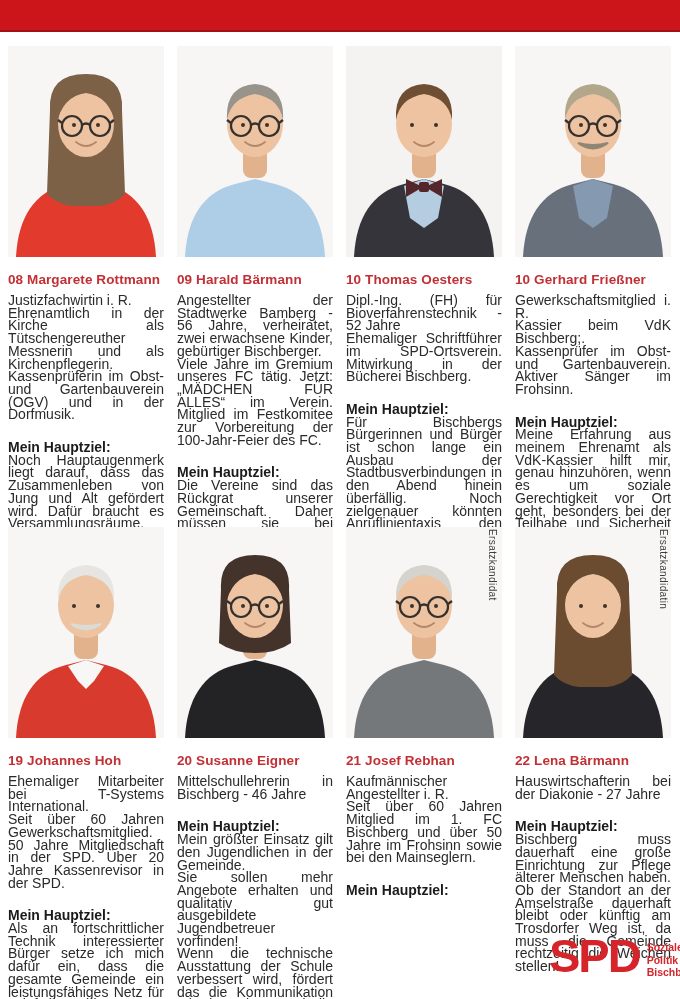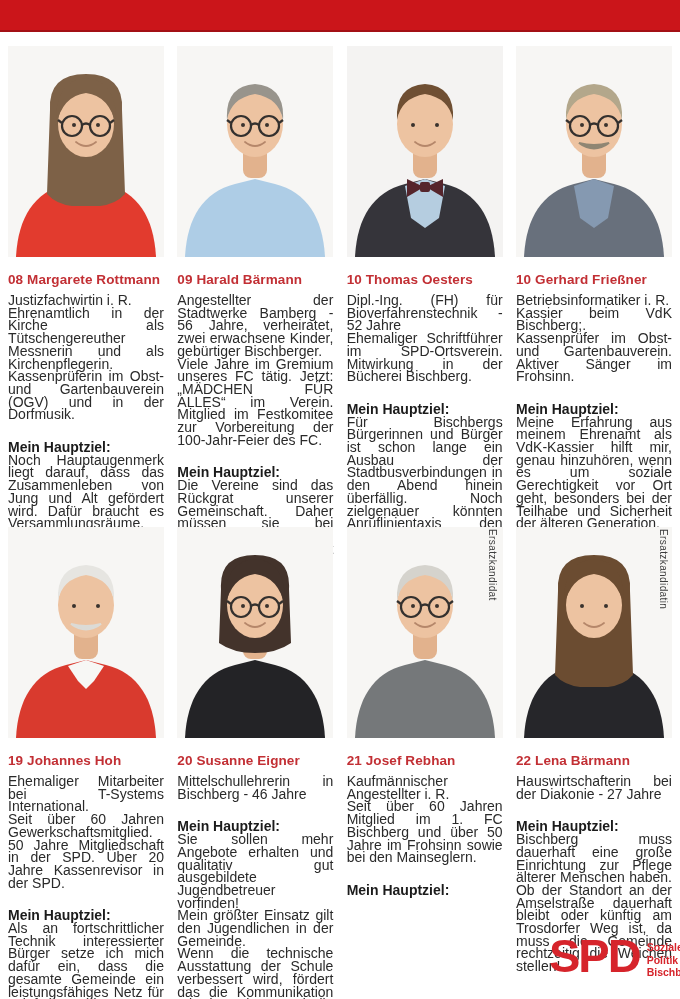--- a/index.html
+++ b/index.html
@@ -11,21 +11,21 @@
     overflow: hidden;
   }
   .topbar {
     position: absolute; left: 0; top: 0;
     width: 680px; height: 32px;
     background: #cb151a;
     border-bottom: 2px solid #a31015;
   }
   .row {
     position: absolute; left: 8px; width: 664px;
-    display: flex; gap: 13px; justify-content: space-between;
+    display: flex; gap: 13px;
   }
   .row1 { top: 46px; }
   .row2 { top: 527px; }
   .card { width: 156px; flex: 0 0 156px; }
   .photo {
     width: 156px; height: 211px;
     overflow: hidden; background: #f7f6f4;
   }
   .photo svg { display: block; width: 100%; height: 100%; }
   .name {
@@ -178,21 +178,21 @@
             <circle cx="64" cy="80" r="10"></circle>
             <circle cx="92" cy="80" r="10"></circle>
             <path d="M74,79 Q78,76 82,79"></path>
             <path d="M54,77 L50,74"></path>
             <path d="M102,77 L106,74"></path>
           </g>
         </svg>
       </div>
     <h2 class="name">10 Gerhard Frießner</h2>
     <div class="bio">
-      <p>Betriebsinformatiker i. R.</p>
+      <p>Gewerkschaftsmitglied i. R.</p>
       <p>Kassier beim VdK Bischberg;. Kassenprüfer im Obst- und Gartenbauverein. Aktiver Sänger im Frohsinn.</p>
       <p class="goal-label">Mein Hauptziel:</p>
       <p>Meine Erfahrung aus meinem Ehrenamt als VdK-Kassier hilft mir, genau hinzuhören, wenn es um soziale Gerechtigkeit vor Ort geht, besonders bei der Teilhabe und Sicherheit der älteren Generation.</p>
     </div>
   </article>
 </div>
 
 <div class="row row2">
 
   <article class="card">
@@ -236,22 +236,22 @@
             <path d="M74,79 Q78,76 82,79"></path>
             <path d="M54,77 L50,74"></path>
             <path d="M102,77 L106,74"></path>
           </g>
         </svg>
       </div>
     <h2 class="name">20 Susanne Eigner</h2>
     <div class="bio">
       <p>Mittelschullehrerin in Bischberg - 46 Jahre</p>
       <p class="goal-label">Mein Hauptziel:</p>
+      <p>Mein größter Einsatz gilt den Jugendlichen in der Gemeinde.</p>
       <p>Sie sollen mehr Angebote erhalten und qualitativ gut ausgebildete Jugendbetreuer vorfinden!</p>
-      <p>Mein größter Einsatz gilt den Jugendlichen in der Gemeinde.</p>
       <p>Wenn die technische Ausstattung der Schule verbessert wird, fördert das die Kommunikation mit den Eltern und die Qalität des Unterrichts.</p>
       <p>Die Gemeindepolitik muss immer den Umweltschutz im Blick haben, damit wir noch lange unsere wundervolle Umgebung genießen können.</p>
     </div>
   </article>
 
   <article class="card">
     <div class="photo">
         <svg viewBox="0 0 156 211" xmlns="http://www.w3.org/2000/svg">
           <rect width="156" height="211" fill="#f7f6f4"></rect>
           <rect x="66" y="96" width="24" height="36" rx="8" fill="#e2b28d"></rect>

